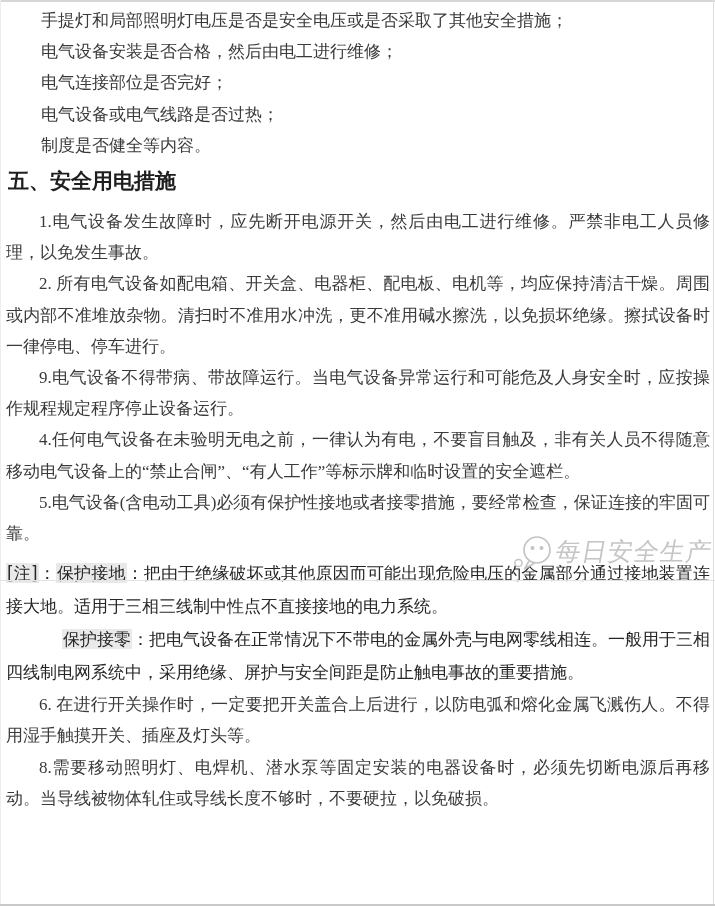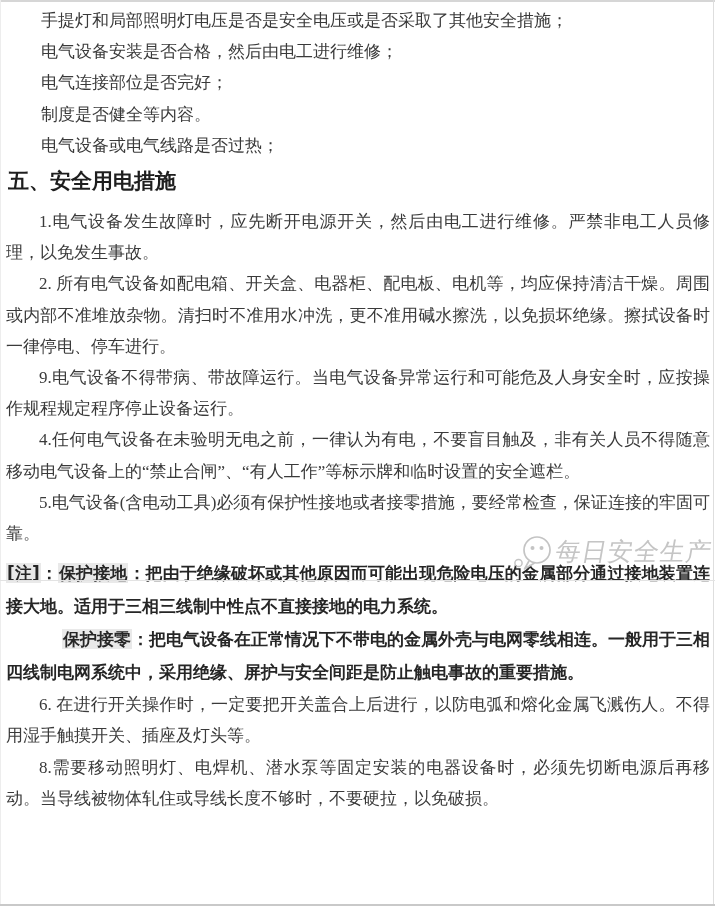--- a/index.html
+++ b/index.html
@@ -47,21 +47,21 @@
   }
   p.para {
     margin: 0;
     line-height: 31.2px;
     text-indent: 33px;
     text-align: justify;
   }
   .note-block {
     margin: 8px 0 0 0;
     font-family: "DejaVu Sans", "Liberation Sans", sans-serif;
-    font-weight: 700;
+    font-weight: 400;
     color: #262626;
   }
   .note-block p {
     margin: 0;
     line-height: 33px;
     text-align: justify;
   }
   .note-p2 { text-indent: 56px; }
   .hl {
     background: #e9e9e9;
@@ -94,22 +94,22 @@
 
 <div class="edge-top"></div>
 <div class="edge-left"></div>
 <div class="edge-right"></div>
 
 <div class="page">
 
   <div class="intro-line">手提灯和局部照明灯电压是否是安全电压或是否采取了其他安全措施；</div>
   <div class="intro-line">电气设备安装是否合格，然后由电工进行维修；</div>
   <div class="intro-line">电气连接部位是否完好；</div>
+  <div class="intro-line">电气设备或电气线路是否过热；</div>
   <div class="intro-line">制度是否健全等内容。</div>
-  <div class="intro-line">电气设备或电气线路是否过热；</div>
 
   <h2 class="section-heading">五、安全用电措施</h2>
 
   <p class="para">1.电气设备发生故障时，应先断开电源开关，然后由电工进行维修。严禁非电工人员修理，以免发生事故。</p>
   <p class="para">2. 所有电气设备如配电箱、开关盒、电器柜、配电板、电机等，均应保持清洁干燥。周围或内部不准堆放杂物。清扫时不准用水冲洗，更不准用碱水擦洗，以免损坏绝缘。擦拭设备时一律停电、停车进行。</p>
   <p class="para">9.电气设备不得带病、带故障运行。当电气设备异常运行和可能危及人身安全时，应按操作规程规定程序停止设备运行。</p>
   <p class="para">4.任何电气设备在未验明无电之前，一律认为有电，不要盲目触及，非有关人员不得随意移动电气设备上的“禁止合闸”、“有人工作”等标示牌和临时设置的安全遮栏。</p>
   <p class="para">5.电气设备(含电动工具)必须有保护性接地或者接零措施，要经常检查，保证连接的牢固可靠。</p>
 
   <div class="note-block">

